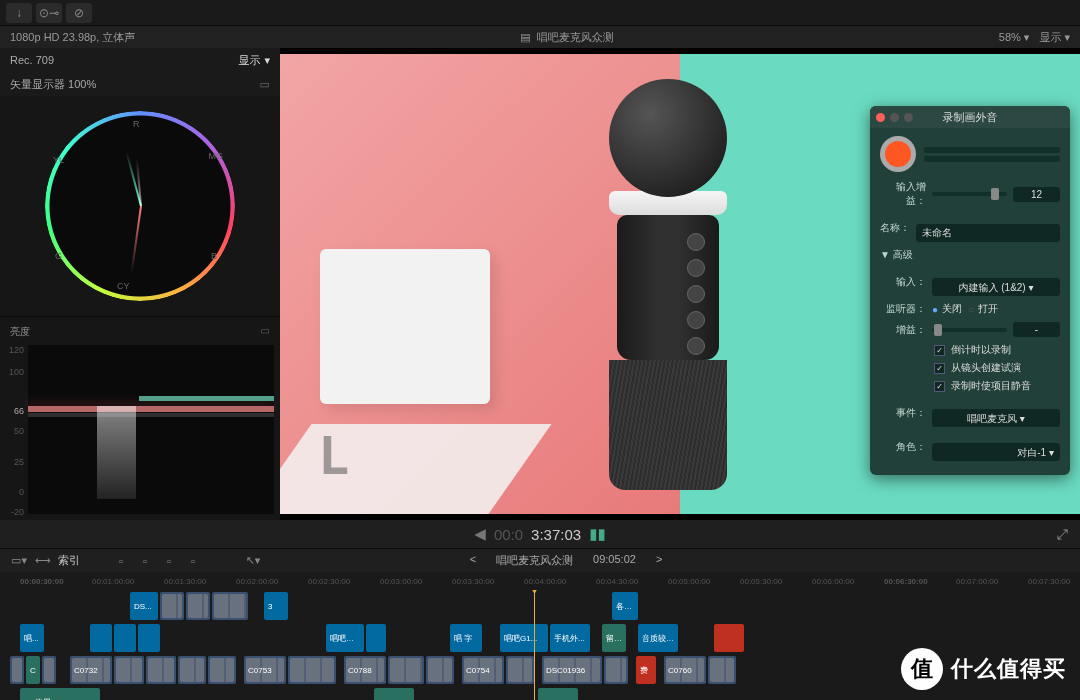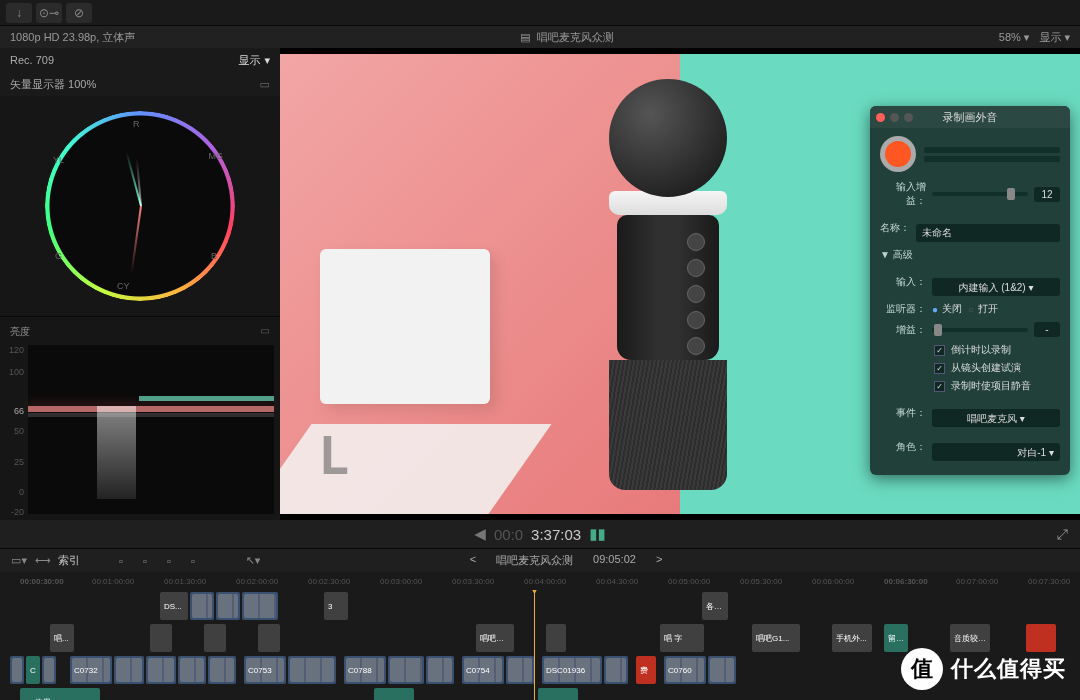--- a/index.html
+++ b/index.html
@@ -53,21 +53,21 @@
 .vo-rec { display: flex; gap: 8px; align-items: center; margin-bottom: 8px; }
 .vo-rec-btn { width: 36px; height: 36px; background: #aaa; border-radius: 50%; display: flex; align-items: center; justify-content: center; }
 .vo-rec-inner { width: 26px; height: 26px; background: #ff5722; border-radius: 50%; }
 .vo-meters { flex: 1; display: flex; flex-direction: column; gap: 3px; }
 .vo-meter { height: 6px; background: #12302a; border-radius: 2px; }
 .vo-row { display: flex; align-items: center; gap: 6px; margin: 6px 0; font-size: 10px; }
 .vo-label { width: 46px; text-align: right; color: #c0d4cf; }
 .vo-input { flex: 1; background: #102823; border: none; padding: 3px 6px; color: #ddd; border-radius: 3px; font-size: 10px; height: 18px; margin-top: 10px; }
 .vo-slider { flex: 1; height: 4px; background: #12302a; border-radius: 2px; position: relative; }
 .vo-thumb { position: absolute; width: 8px; height: 12px; background: #888; top: -4px; border-radius: 2px; }
-.vo-count { width: 26px; text-align: center; background: #102823; padding: 2px; border-radius: 3px; }
+.vo-count { width: 47px; text-align: center; background: #102823; padding: 2px; border-radius: 3px; }
 .vo-section { color: #c0d4cf; font-size: 10px; margin: 6px 0 2px; }
 .vo-check { display: flex; align-items: center; gap: 6px; margin: 4px 0 4px 54px; font-size: 10px; }
 .vo-checkbox { width: 11px; height: 11px; background: #102823; border: 1px solid #557; display: flex; align-items: center; justify-content: center; font-size: 8px; }
 .vo-radio { display: flex; gap: 4px; align-items: center; }
 
 .transport { height: 28px; background: #1f1f1f; display: flex; align-items: center; justify-content: center; gap: 8px; font-family: monospace; font-size: 15px; color: #ccc; position: relative; }
 .tc-gray { color: #555; }
 .transport .exp { position: absolute; right: 12px; color: #999; font-size: 14px; }
 
 .timeline-header { height: 24px; background: #1f1f1f; display: flex; align-items: center; padding: 0 10px; gap: 8px; border-top: 1px solid #0a0a0a; }
@@ -76,21 +76,21 @@
 .th-center { flex: 1; display: flex; justify-content: center; gap: 20px; color: #aaa; font-size: 11px; }
 
 .ruler { height: 18px; background: #1a1a1a; display: flex; align-items: center; color: #555; font-size: 9px; padding-left: 10px; position: relative; overflow: hidden; }
 .ruler-mark { position: absolute; font-size: 8px; color: #555; }
 .playhead { position: absolute; left: 534px; top: 0; bottom: 0; width: 1px; background: #e8b030; z-index: 10; }
 .playhead::before { content: ''; position: absolute; top: -6px; left: -5px; width: 11px; height: 10px; background: #e8b030; clip-path: polygon(0 0, 100% 0, 50% 100%); }
 
 .timeline { height: 128px; background: #1a1a1a; position: relative; overflow: hidden; }
 .track { position: absolute; left: 0; right: 0; display: flex; gap: 2px; padding-left: 10px; }
 .clip { height: 28px; border-radius: 2px; display: flex; align-items: center; padding: 0 4px; font-size: 8px; color: #fff; overflow: hidden; position: relative; }
-.clip-purple { background: #404040; margin-left: 30px; }
+.clip-purple { background: #0369a1; }
 .clip-vid { background: #3a5070; position: relative; }
 .clip-vid::before { content: ''; position: absolute; inset: 2px; background: repeating-linear-gradient(90deg, #888 0 14px, #667 14px 16px); opacity: 0.6; border-radius: 2px; }
 .clip-teal { background: #2a7060; }
 .clip-red { background: #c03020; }
 .clip-label { position: relative; z-index: 1; white-space: nowrap; text-overflow: ellipsis; overflow: hidden; }
 
 .watermark { position: absolute; right: 14px; bottom: 10px; display: flex; align-items: center; gap: 8px; z-index: 100; }
 .wm-circle { width: 42px; height: 42px; background: #fff; border-radius: 50%; display: flex; align-items: center; justify-content: center; font-size: 22px; font-weight: bold; color: #000; }
 .wm-text { color: #fff; font-size: 22px; font-weight: bold; letter-spacing: 1px; }
 
@@ -364,21 +364,21 @@
         <span class="clip-label"></span>
       </div>
       <div style="width: 162px;"></div>
       <div class="clip clip-purple" style="width: 38px;">
         <span class="clip-label">唱吧G1...</span>
       </div>
       <div class="clip clip-purple" style="width: 20px;">
         <span class="clip-label"></span>
       </div>
       <div style="width: 60px;"></div>
-      <div class="clip clip-purple" style="width: 44px;">
+      <div class="clip clip-purple" style="width: 32px;">
         <span class="clip-label">唱 字</span>
       </div>
       <div style="width: 14px;"></div>
       <div class="clip clip-purple" style="width: 48px;">
         <span class="clip-label">唱吧G1...</span>
       </div>
       <div class="clip clip-purple" style="width: 40px;">
         <span class="clip-label">手机外...</span>
       </div>
       <div style="width: 8px;"></div>

